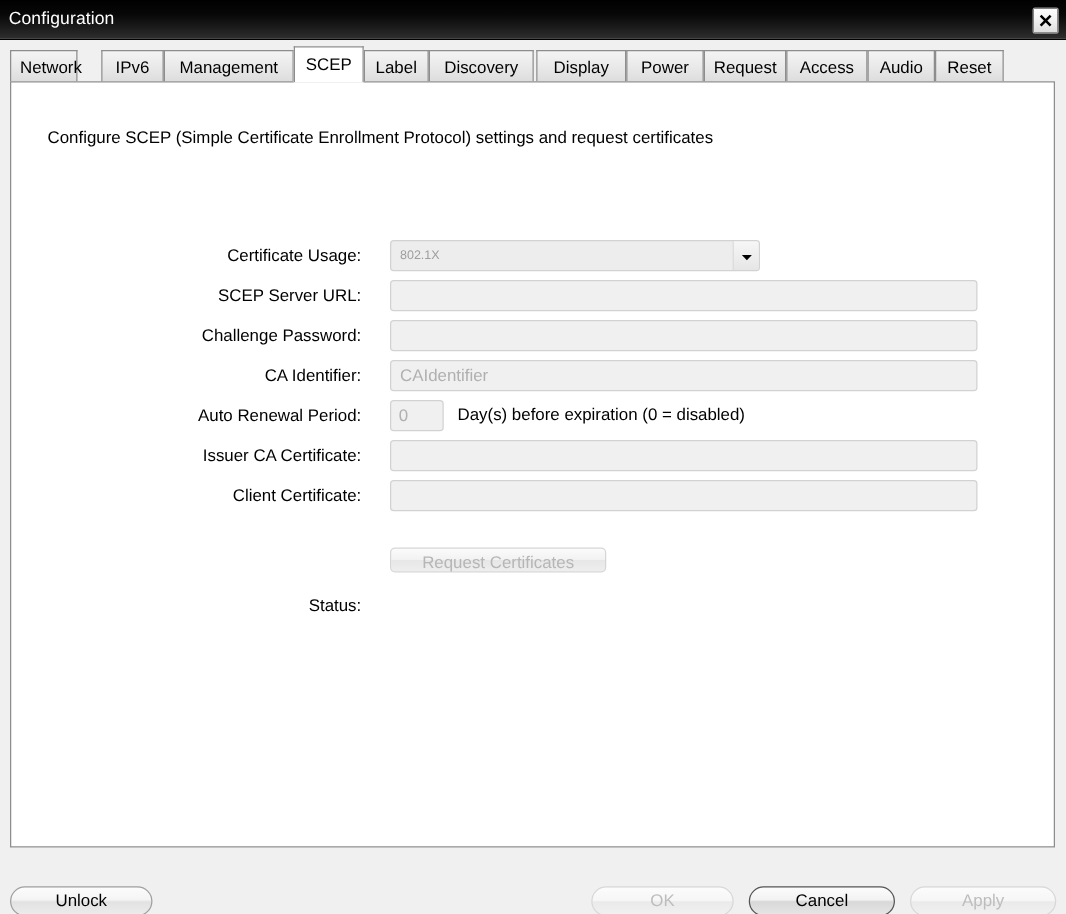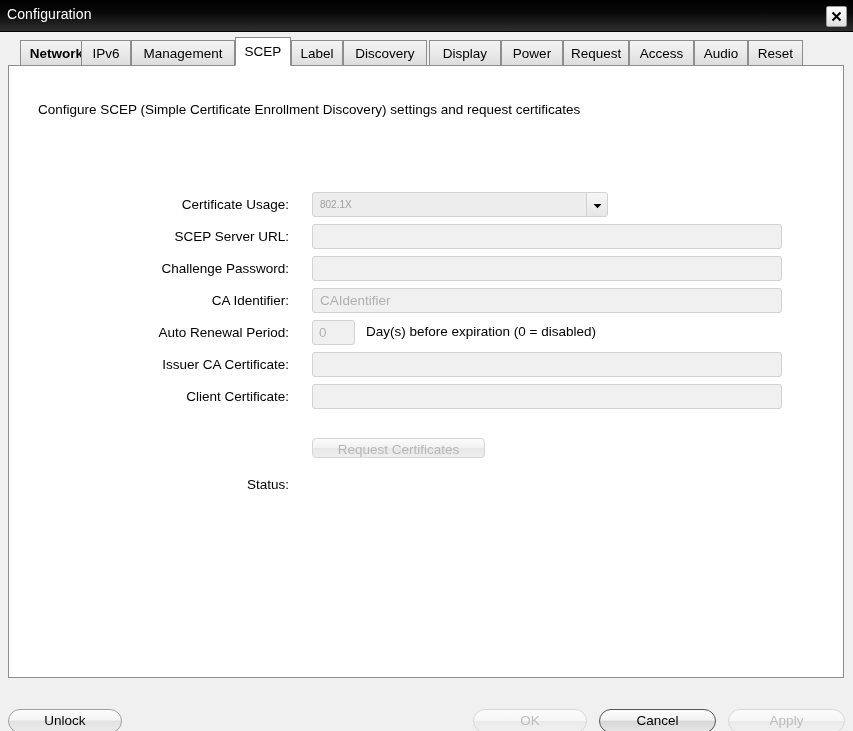--- a/index.html
+++ b/index.html
@@ -290,37 +290,37 @@
     <div id="close-button">
       <span>
         <svg width="11" height="11" viewBox="0 0 11 11" aria-hidden="true">
           <path d="M1.5 1.5 L9.5 9.5 M9.5 1.5 L1.5 9.5" stroke="#000000" stroke-width="2" fill="none"></path>
         </svg>
       </span>
     </div>
   </div>
 
   <div id="tabstrip">
-    <div class="tab" style="left:20px;   width:73px;font-weight:bold;">Network</div>
+    <div class="tab" style="left:8px;   width:54px;">Network</div>
     <div class="tab" style="left:81px;  width:50px;">IPv6</div>
     <div class="tab" style="left:131px; width:104px;">Management</div>
     <div class="tab active" style="left:235px; width:56px;">SCEP</div>
     <div class="tab" style="left:291px; width:52px;">Label</div>
     <div class="tab" style="left:343px; width:84px;">Discovery</div>
     <div class="tab" style="left:429px; width:72px;">Display</div>
     <div class="tab" style="left:501px; width:62px;">Power</div>
     <div class="tab" style="left:563px; width:66px;">Request</div>
     <div class="tab" style="left:629px; width:65px;">Access</div>
     <div class="tab" style="left:694px; width:54px;">Audio</div>
     <div class="tab" style="left:748px; width:55px;">Reset</div>
   </div>
 
   <div id="panel">
 
-    <div id="description">Configure SCEP (Simple Certificate Enrollment Discovery) settings and request certificates</div>
+    <div id="description">Configure SCEP (Simple Certificate Enrollment Protocol) settings and request certificates</div>
 
     <div id="form">
 
       <div class="row">
         <div class="row-label">Certificate Usage:</div>
         <div class="select-field">
           <div class="select-text">802.1X</div>
           <div class="select-arrow-box">
             <span>
               <svg width="9" height="6" viewBox="0 0 9 6" aria-hidden="true">

